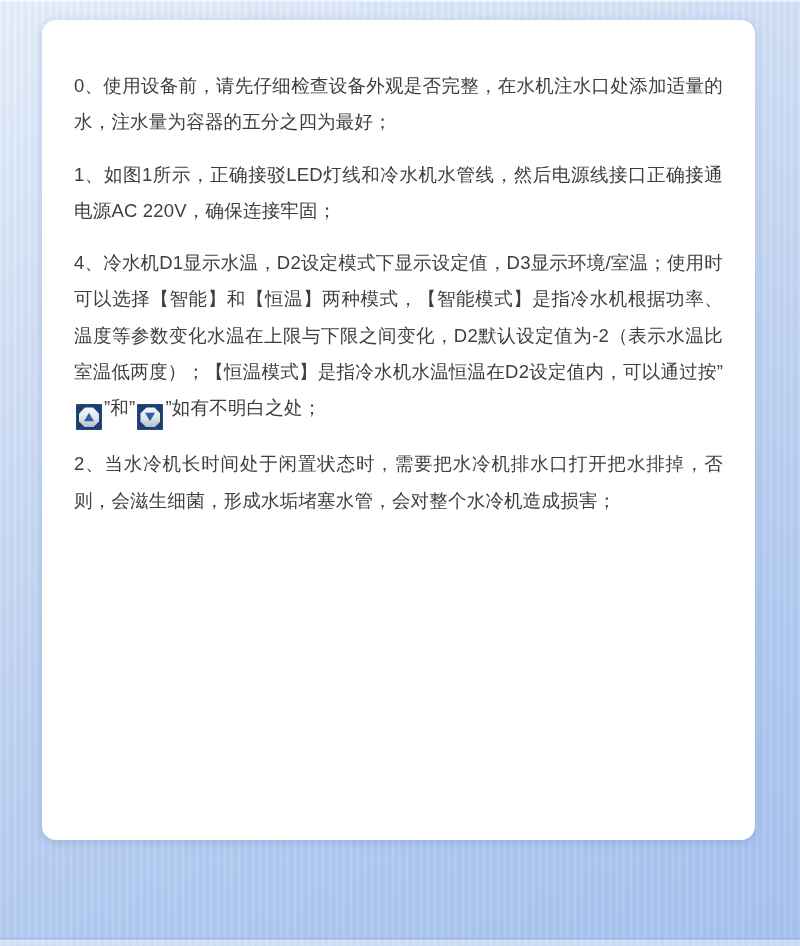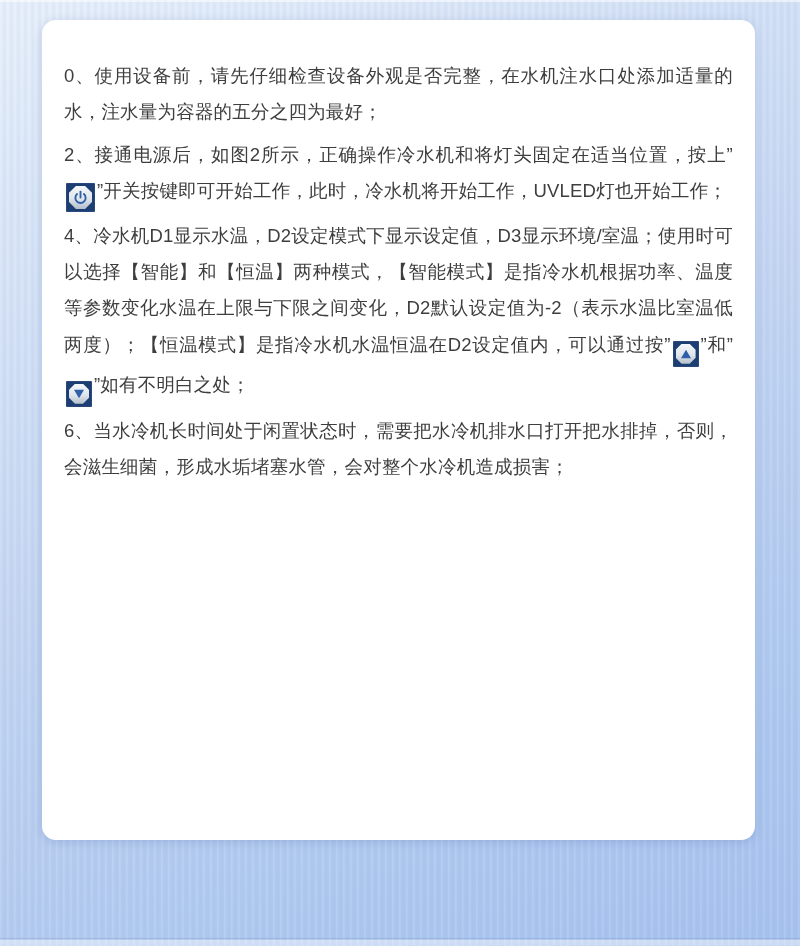--- a/index.html
+++ b/index.html
@@ -46,21 +46,21 @@
     border-radius: 14px;
     box-shadow: 0 2px 10px rgba(90,120,175,0.28);
   }
   .card-inner {
     position: absolute;
     left: 0; top: 0; right: 0; bottom: 0;
     padding: 32px 16px 0 16px;
     box-sizing: border-box;
   }
   .para {
-    margin: 6px;
+    margin: 16px;
     font-size: 18.5px;
     line-height: 36.3px;
     color: #3e3e3e;
     text-align: justify;
     letter-spacing: 0.2px;
   }
   
   .kbd {
     display: inline-flex;
     align-items: center;
@@ -88,45 +88,38 @@
 <body>
 
 <div class="bg-texture"></div>
 <div class="top-highlight"></div>
 
 <div class="card">
   <div class="card-inner">
 
     <p class="para"><span>0、使用设备前，请先仔细检查设备外观是否完整，在水机注水口处添加适量的水，注水量为容器的五分之四为最好；</span></p>
 
+    <p class="para"><span>1、如图1所示，正确接驳LED灯线和冷水机水管线，然后电源线接口正确接通电源AC 220V，确保连接牢固；</span></p>
 
-    <p class="para"><span>2、接通电源后，如图2所示，正确操作冷水机和将灯头固定在适当位置，按上”</span><span class="kbd kbd-lg">
-          <span class="keycap">
-            <svg viewBox="0 0 24 24" width="15" height="15">
-              <path d="M12 2.5v9.5" fill="none" stroke="#2e5fa8" stroke-width="3" stroke-linecap="round"></path>
-              <path d="M17.5 6.5a8.2 8.2 0 1 1-11 0" fill="none" stroke="#2e5fa8" stroke-width="3" stroke-linecap="round"></path>
-            </svg>
-          </span>
-        </span><span>”开关按键即可开始工作，此时，冷水机将开始工作，UVLED灯也开始工作；</span></p>
 
 
     <p class="para"><span>4、冷水机D1显示水温，D2设定模式下显示设定值，D3显示环境/室温；使用时可以选择【智能】和【恒温】两种模式，【智能模式】是指冷水机根据功率、温度等参数变化水温在上限与下限之间变化，D2默认设定值为-2（表示水温比室温低两度）；【恒温模式】是指冷水机水温恒温在D2设定值内，可以通过按”</span><span class="kbd kbd-sm">
           <span class="keycap">
             <svg viewBox="0 0 14 12" width="12" height="10">
               <polygon points="7,1 13,11 1,11" fill="#2e5fa8"></polygon>
             </svg>
           </span>
         </span><span>”和”</span><span class="kbd kbd-sm">
           <span class="keycap">
             <svg viewBox="0 0 14 12" width="12" height="10">
               <polygon points="7,11 1,1 13,1" fill="#2e5fa8"></polygon>
             </svg>
           </span>
         </span><span>”如有不明白之处；</span></p>
 
 
-    <p class="para"><span>6、当水冷机长时间处于闲置状态时，需要把水冷机排水口打开把水排掉，否则，会滋生细菌，形成水垢堵塞水管，会对整个水冷机造成损害；</span></p>
+    <p class="para"><span>2、当水冷机长时间处于闲置状态时，需要把水冷机排水口打开把水排掉，否则，会滋生细菌，形成水垢堵塞水管，会对整个水冷机造成损害；</span></p>
 
 
   </div>
 </div>
 
 <div class="bottom-strip"></div>
 
 </body></html>

